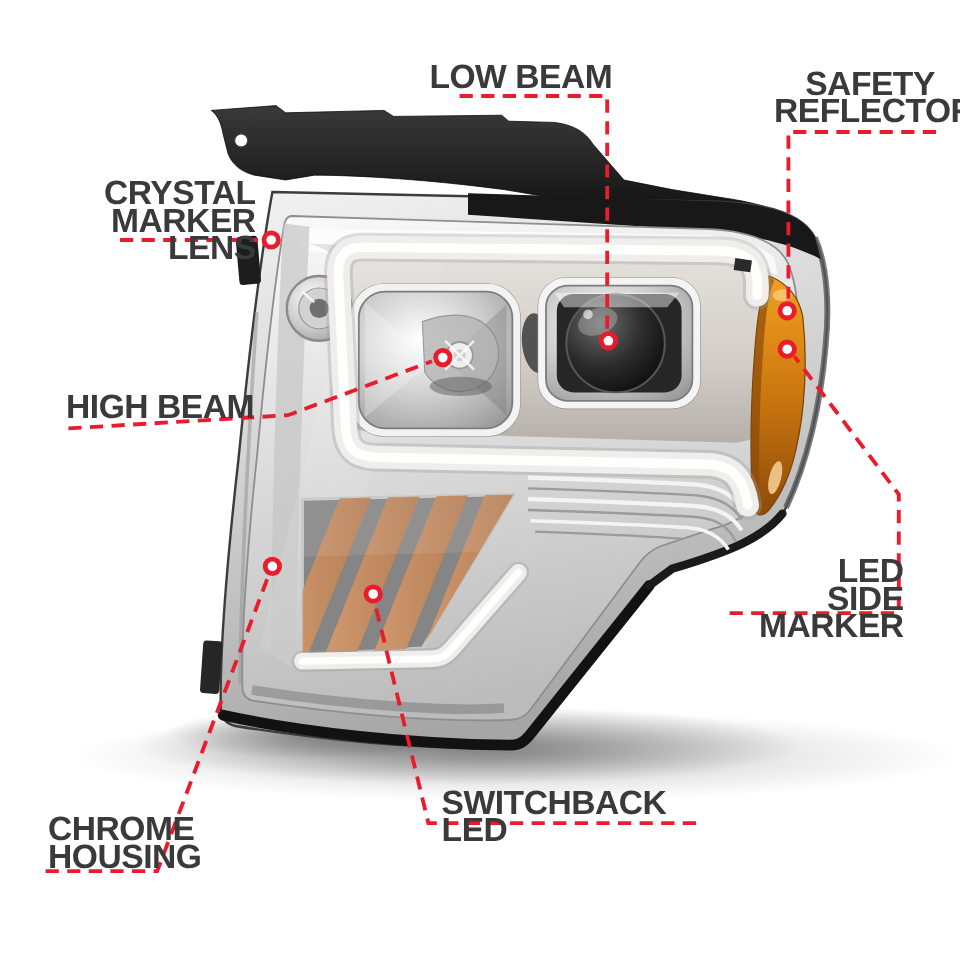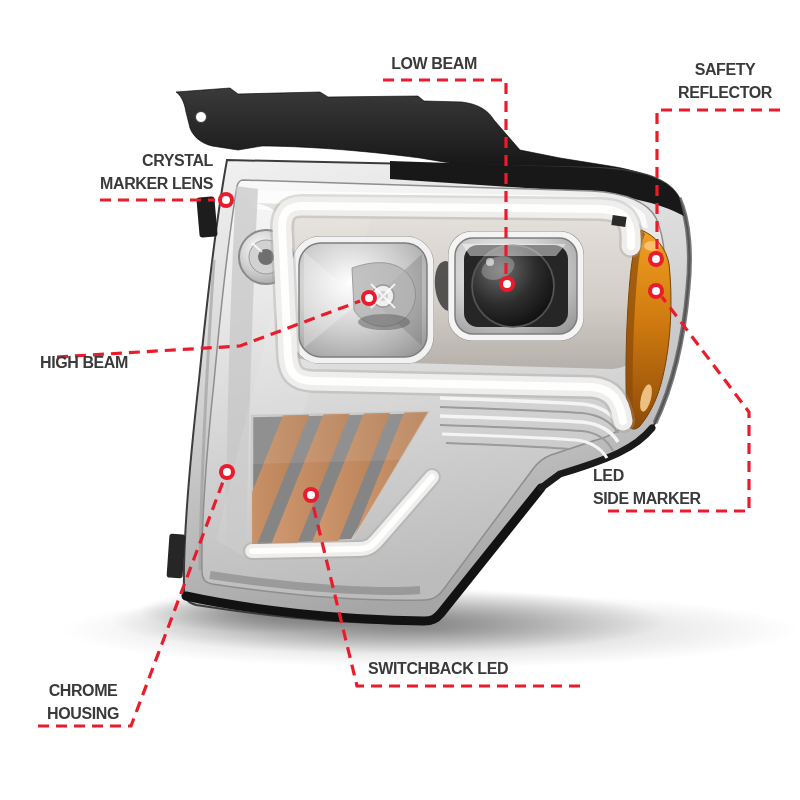--- a/index.html
+++ b/index.html
@@ -8,21 +8,21 @@
     --background:#ffffff;
   }
   html,body{margin:0;padding:0;width:800px;height:800px;background:var(--background);overflow:hidden;}
   #stage{position:relative;width:800px;height:800px;font-family:"Liberation Sans",sans-serif;}
   svg.layer{position:absolute;left:0;top:0;width:800px;height:800px;}
   #annotation-layer{z-index:4;}
   .ann-label{
     position:absolute;
     z-index:5;
     font-family:"Liberation Sans",sans-serif;
-    font-size:16px;
+    font-size:28px;
     line-height:23px;
     font-weight:600;
     letter-spacing:-0.4px;
     color:var(--label-text);
     white-space:pre-line;
   }
   .ann-line{
     stroke:var(--annotation-red);
     stroke-width:3.2;
     stroke-dasharray:11 7;
@@ -248,20 +248,20 @@
       <polyline points="38,726 131,726 224,479" class="ann-line"></polyline>
       <circle cx="227" cy="472" r="8" class="ann-dot-outer"></circle>
       <circle cx="227" cy="472" r="4" class="ann-dot-inner"></circle>
     </svg>
 
   <div class="ann-label" style="left: 354px; top: 52px; width: 160px; text-align: center;">LOW BEAM</div>
   <div class="ann-label" style="left: 645px; top: 58px; width: 160px; text-align: center;">SAFETY
 REFLECTOR</div>
   <div class="ann-label" style="left: 53px; top: 149px; width: 160px; text-align: right;">CRYSTAL
 MARKER LENS</div>
-  <div class="ann-label" style="left: 40px; top: 327px; width: 160px; text-align: left; margin-top: 24px;">HIGH BEAM</div>
-  <div class="ann-label" style="left: 593px; top: 464px; width: 160px; text-align: left;">LED
+  <div class="ann-label" style="left: 55px; top: 327px; width: 160px; text-align: left;">HIGH BEAM</div>
+  <div class="ann-label" style="left: 593px; top: 464px; width: 160px; text-align: right;">LED
 SIDE MARKER</div>
   <div class="ann-label" style="left: 368px; top: 657px; width: 200px; text-align: left;">SWITCHBACK LED</div>
-  <div class="ann-label" style="left: 24px; top: 679px; width: 118px; text-align: center;">CHROME
+  <div class="ann-label" style="left: 40px; top: 679px; width: 118px; text-align: center;">CHROME
 HOUSING</div>
 
 </div>
 
 </body></html>

